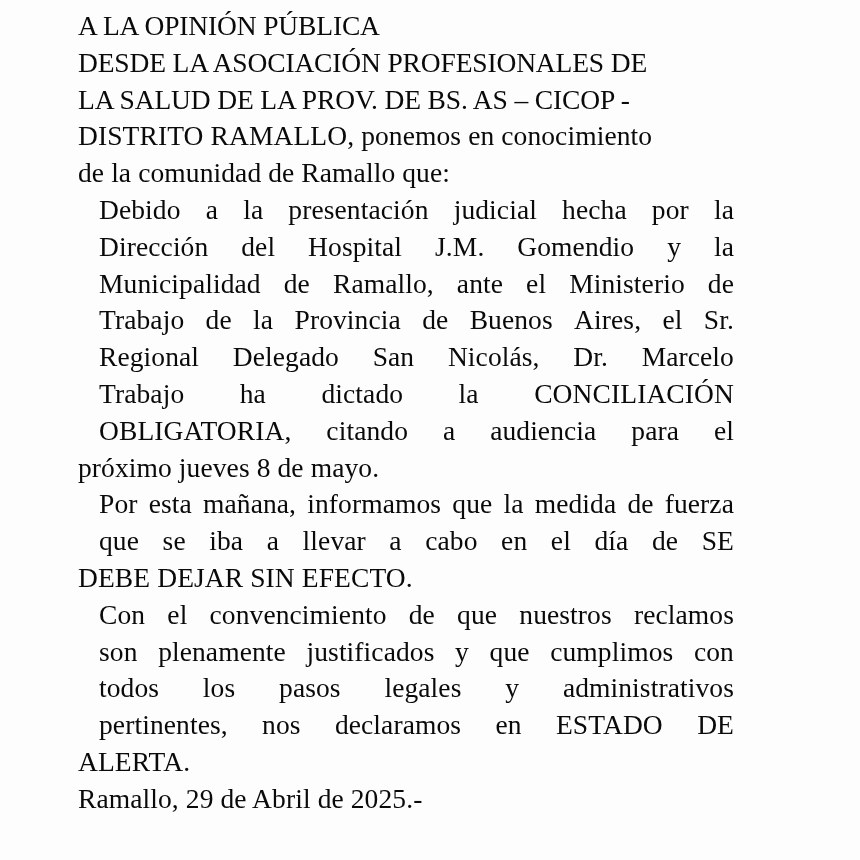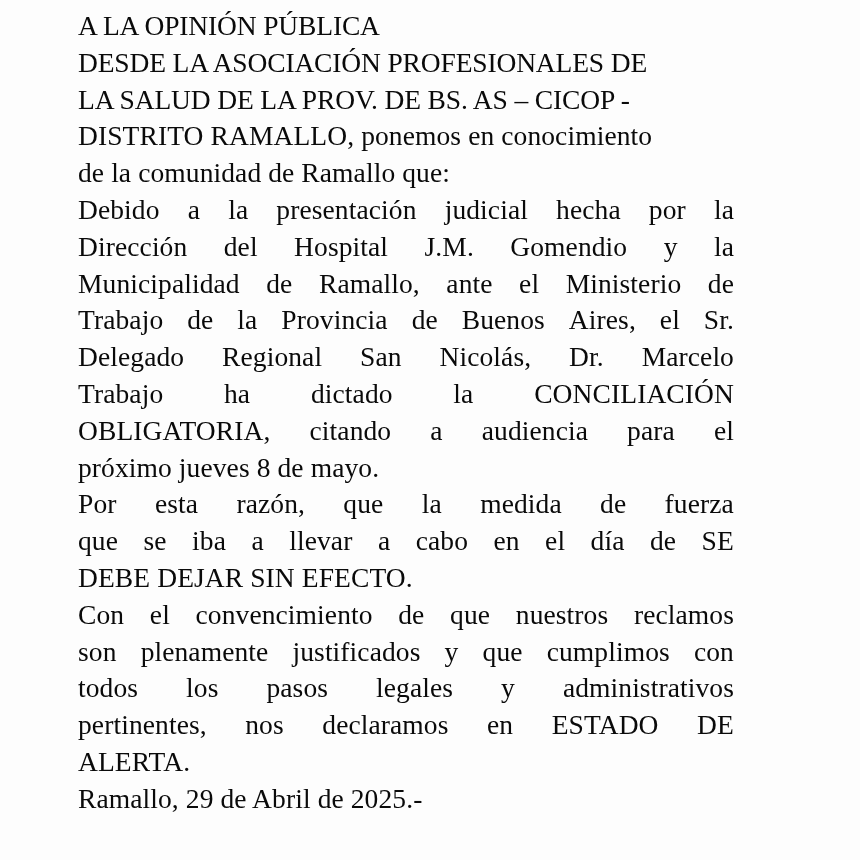--- a/index.html
+++ b/index.html
@@ -43,20 +43,21 @@
   .doc-line.flush {
     display: block;
     text-align: left;
   }
 
   
   .doc-line.justify {
     display: flex;
     justify-content: space-between;
     align-items: baseline;
+    margin-left: 21px;
   }
   .doc-line.justify > .w {
     display: inline-block;
     white-space: pre;
   }
 
   
   .doc-line.caps {
     letter-spacing: -0.15px;
   }
@@ -104,22 +105,22 @@
         <span class="w">de</span>
         <span class="w">la</span>
         <span class="w">Provincia</span>
         <span class="w">de</span>
         <span class="w">Buenos</span>
         <span class="w">Aires,</span>
         <span class="w">el</span>
         <span class="w">Sr.</span>
       </div>
       <div class="doc-line justify">
+        <span class="w">Regional</span>
         <span class="w">Delegado</span>
-        <span class="w">Regional</span>
         <span class="w">San</span>
         <span class="w">Nicolás,</span>
         <span class="w">Dr.</span>
         <span class="w">Marcelo</span>
       </div>
       <div class="doc-line justify">
         <span class="w">Trabajo</span>
         <span class="w">ha</span>
         <span class="w">dictado</span>
         <span class="w">la</span>
@@ -130,21 +131,22 @@
         <span class="w">citando</span>
         <span class="w">a</span>
         <span class="w">audiencia</span>
         <span class="w">para</span>
         <span class="w">el</span>
       </div>
       <div class="doc-line flush">próximo jueves 8 de mayo.</div>
       <div class="doc-line justify">
         <span class="w">Por</span>
         <span class="w">esta</span>
-        <span class="w">razón,</span>
+        <span class="w">mañana,</span>
+        <span class="w">informamos</span>
         <span class="w">que</span>
         <span class="w">la</span>
         <span class="w">medida</span>
         <span class="w">de</span>
         <span class="w">fuerza</span>
       </div>
       <div class="doc-line justify">
         <span class="w">que</span>
         <span class="w">se</span>
         <span class="w">iba</span>

